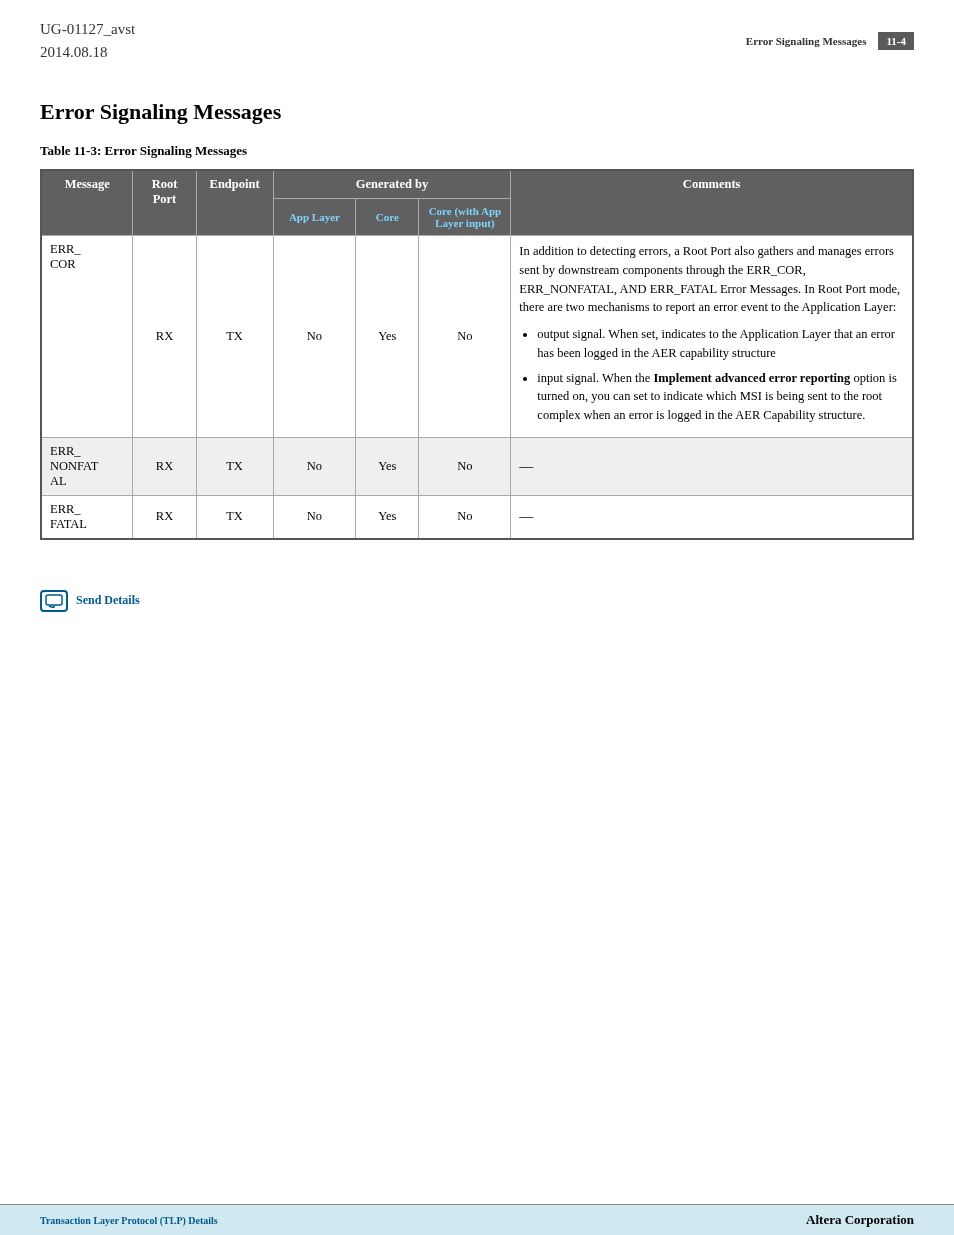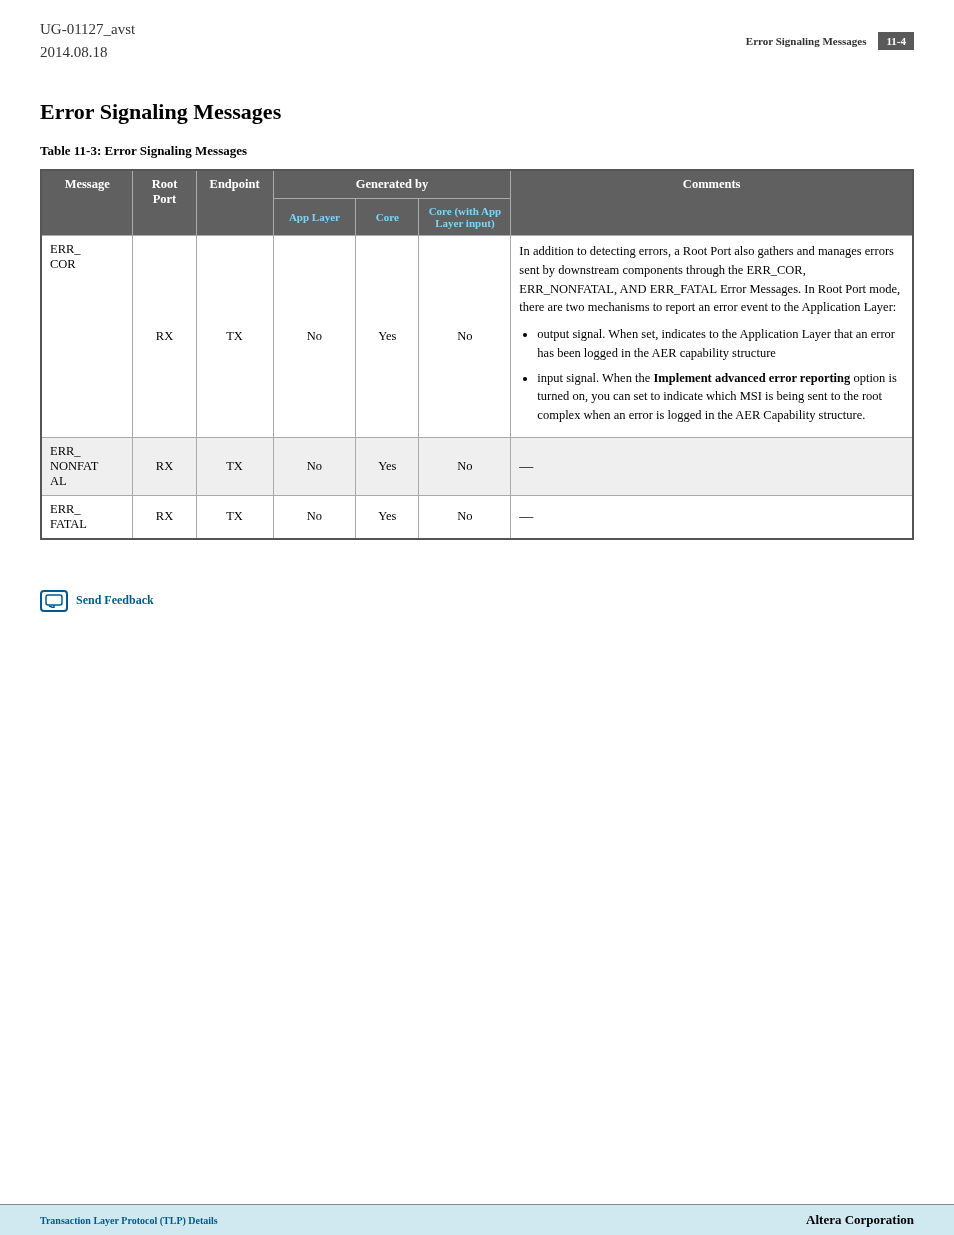--- a/index.html
+++ b/index.html
@@ -276,19 +276,19 @@
 
 </div>
 
 <div class="feedback-area">
   <span class="feedback-icon">
     <svg width="18" height="14" viewBox="0 0 18 14" fill="none">
       <rect x="1" y="1" width="16" height="10" rx="2" stroke="#005a8e" stroke-width="1.5" fill="none"></rect>
       <path d="M4 12 L9 14 L9 11" stroke="#005a8e" stroke-width="1.5" fill="none"></path>
     </svg>
   </span>
-  <a class="feedback-link">Send Feedback</a>
+  <a class="feedback-link">Send Details</a>
 </div>
 
 <div class="page-footer">
   <span class="footer-left">Transaction Layer Protocol (TLP) Details</span>
   <span class="footer-right">Altera Corporation</span>
 </div>
 
 </body></html>

